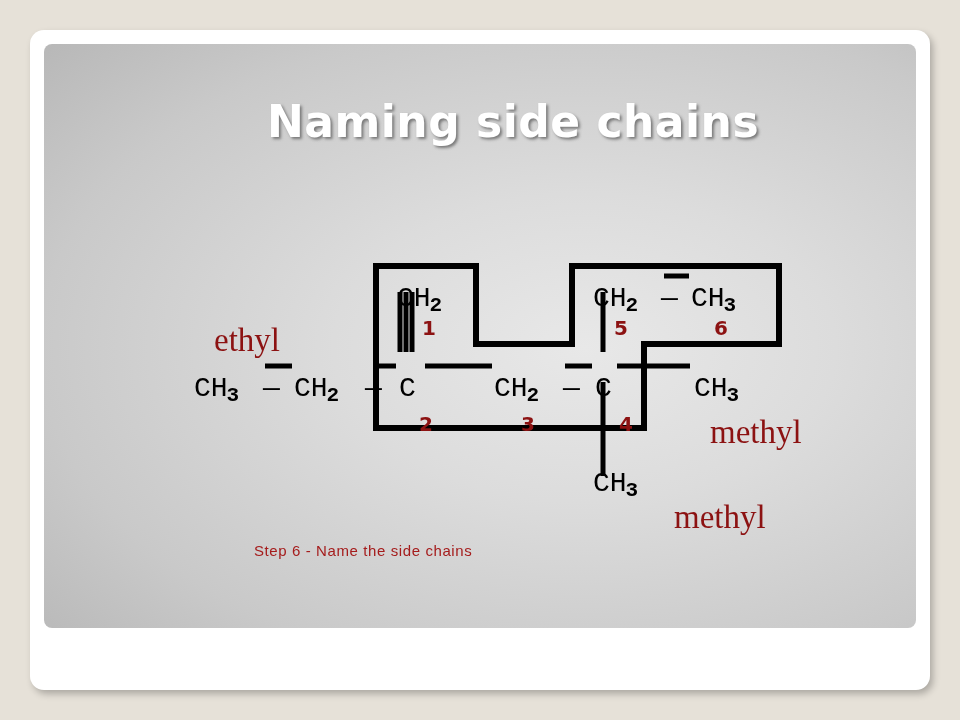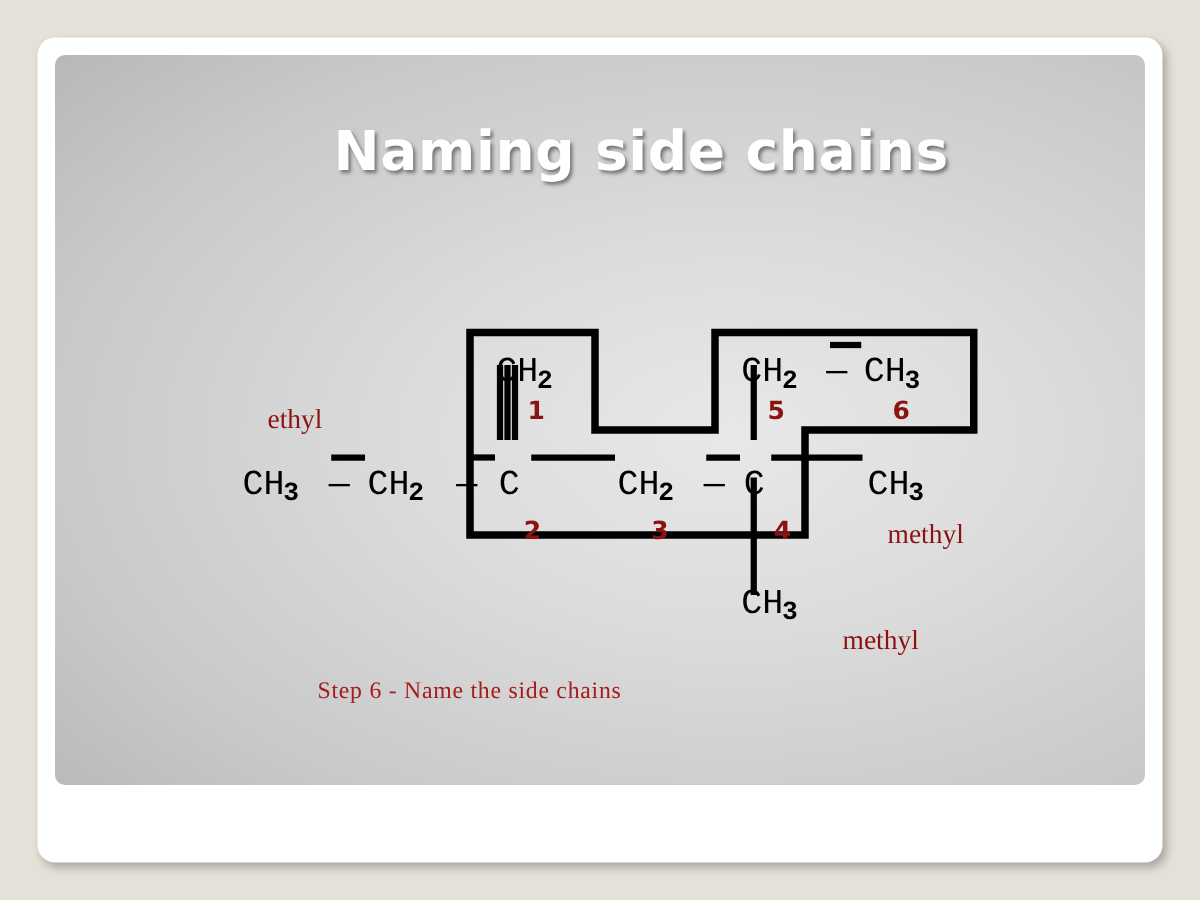--- a/index.html
+++ b/index.html
@@ -76,27 +76,27 @@
   .num {
     position: absolute;
     font-family: "DejaVu Sans", sans-serif;
     font-weight: bold;
     font-size: 20px;
     color: #8c1212;
   }
   .side {
     position: absolute;
     font-family: "Liberation Serif", serif;
-    font-size: 22px;
+    font-size: 33px;
     color: #8c1212;
   }
   .step-text {
     position: absolute;
-    font-family: Liberation Serif, serif;
-    font-size: 19px;
+    font-family: Liberation Sans, sans-serif;
+    font-size: 15px;
     color: #a51c1c;
     letter-spacing: 0.6px;
   }
 </style>
 </head>
 <body>
 
 <div class="slide-frame">
   <div class="slide-body">
 

